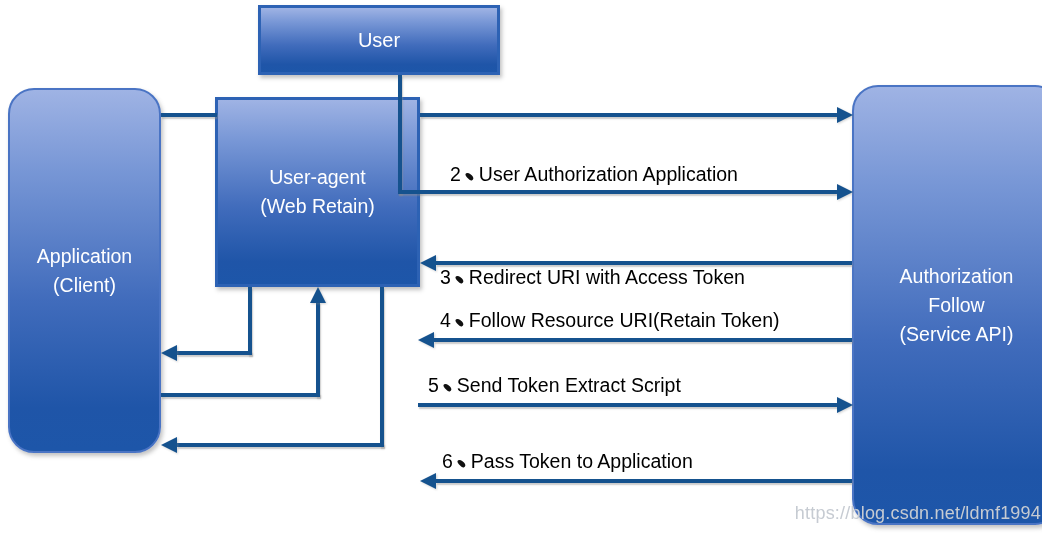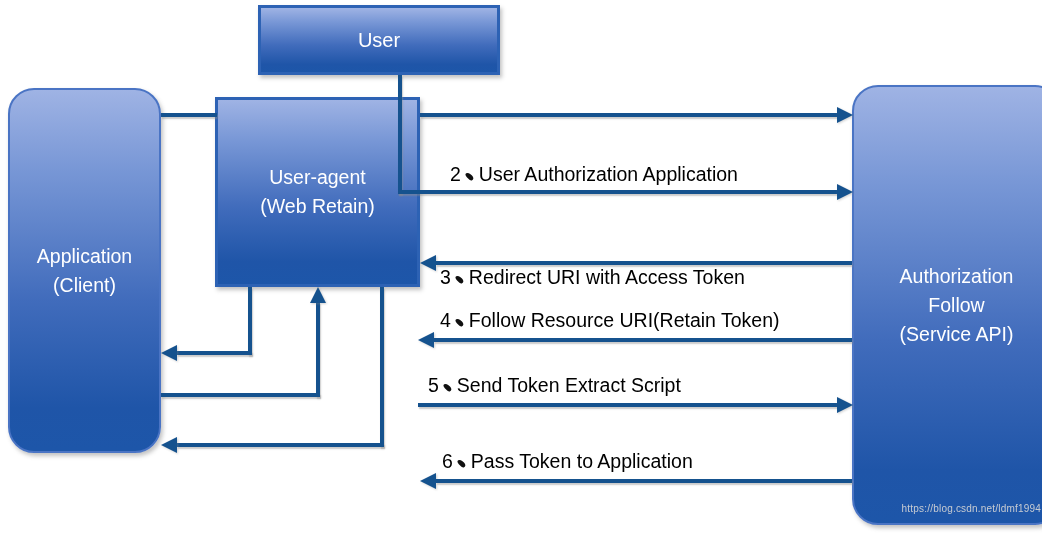--- a/index.html
+++ b/index.html
@@ -35,21 +35,21 @@
   
   .step-label { position:absolute; z-index:4; color:#000000; font-size:19.5px; white-space:nowrap; }
   .ideo-comma { display:inline-block; position:relative; width:18px; height:14px; }
   .ideo-comma::before {
     content:""; position:absolute; left:6px; bottom:0;
     width:5px; height:9px; background:#101010;
     border-radius:50% 90% 60% 75%; transform:rotate(-40deg);
   }
   
   .watermark { position:absolute; z-index:5; right:1px; top:503px;
-               font-size:10px; color:#c6cbd2; letter-spacing:.2px; }
+               font-size:18px; color:#c6cbd2; letter-spacing:.2px; }
 </style>
 </head>
 <body>
 
 <div class="canvas">
 
   <div class="box box-user">
     <div>User</div>
   </div>
 

